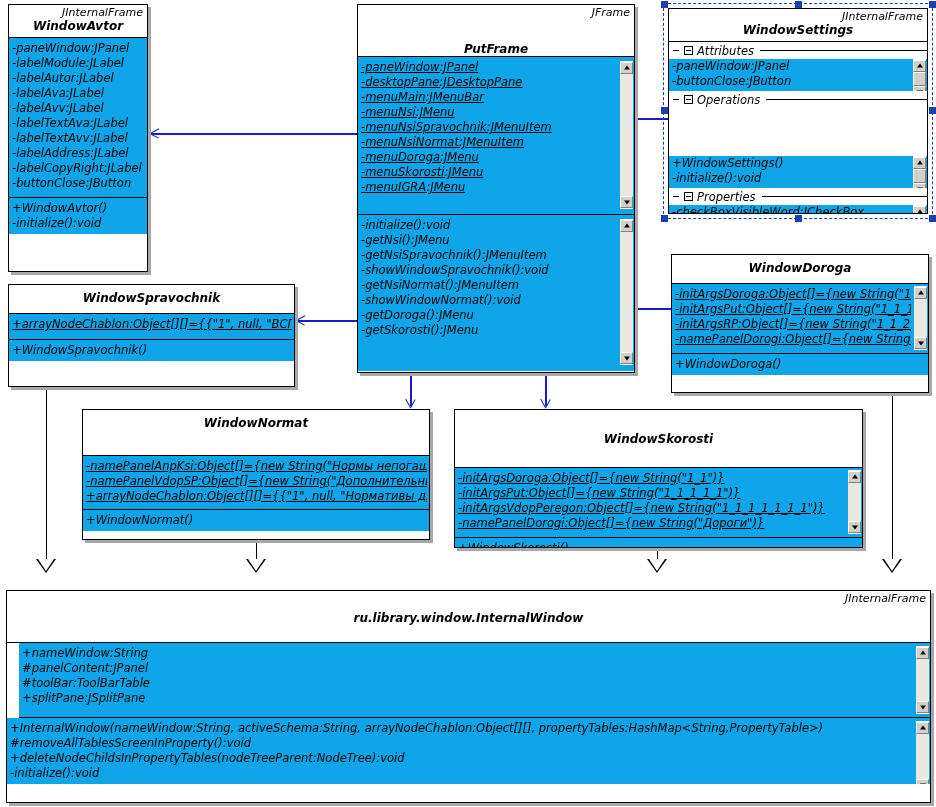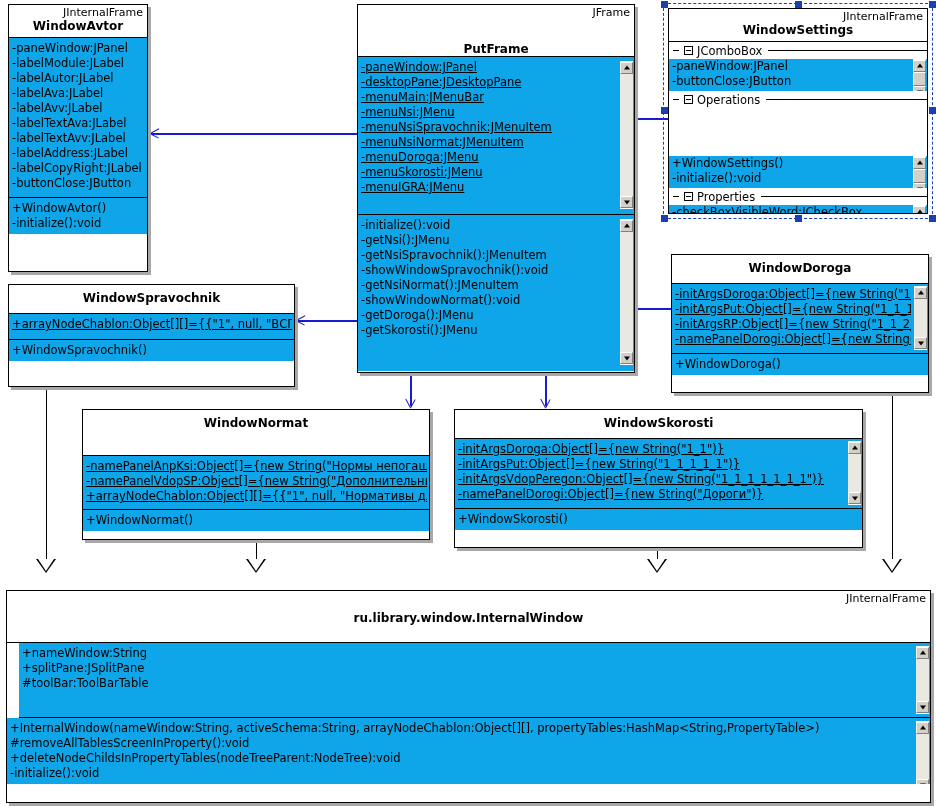--- a/index.html
+++ b/index.html
@@ -16,20 +16,21 @@
     overflow: hidden;
   }
 
   
   .umlbox {
     position: absolute;
     background: #ffffff;
     border: 1px solid #000000;
     box-shadow: 3px 3px 0 #a8a8a8;
     overflow: hidden;
+    font-style: italic;
   }
   .umlbox.noshadow { box-shadow: none; }
 
   .hdr {
     position: relative;
     padding: 1px 4px 3px 4px;
     border-bottom: 1px solid #000000;
     background: #ffffff;
   }
   .stereo {
@@ -331,21 +332,21 @@
 
   <div class="umlbox noshadow" style="left:668px; top:8px; width:260px; height:206px;">
     <div class="hdr">
       <div class="stereo">JInternalFrame</div>
       <div class="cname">WindowSettings</div>
     </div>
 
     <div class="sect">
       <span class="dash-l"></span>
       <span class="boxicon"></span>
-      <span class="lbl">JComboBox</span>
+      <span class="lbl">Attributes</span>
       <span class="dash-r"></span>
     </div>
     <div class="compart" style="height:32px; border-bottom:none; padding-top:0; padding-right:17px;">
       <div class="feat">-paneWindow:JPanel</div>
       <div class="feat">-buttonClose:JButton</div>
       <div class="sb" style="top:0px; height:31px;">
         <div class="arw up"></div>
         <div class="thumb"></div>
         <div class="arw down"></div>
       </div>
@@ -434,21 +435,21 @@
       <div class="feat stat">-namePanelAnpKsi:Object[]={new String("Нормы непогашенного ускорения")}</div>
       <div class="feat stat">-namePanelVdopSP:Object[]={new String("Дополнительные ограничения")}</div>
       <div class="feat stat">+arrayNodeChablon:Object[][]={{"1", null, "Нормативы для пути", null}}</div>
     </div>
     <div class="compart">
       <div class="feat">+WindowNormat()</div>
     </div>
   </div>
 
   <div class="umlbox" style="left:454px; top:409px; width:409px; height:139px;">
-    <div class="hdr" style="padding-top:6px; padding-bottom:7px;">
+    <div class="hdr" style="padding-top:6px; padding-bottom:20px;margin-top:16px;">
       <div class="cname">WindowSkorosti</div>
     </div>
     <div class="compart" style="height:70px; padding-right:17px;">
       <div class="feat stat">-initArgsDoroga:Object[]={new String("1_1")}</div>
       <div class="feat stat">-initArgsPut:Object[]={new String("1_1_1_1_1")}</div>
       <div class="feat stat">-initArgsVdopPeregon:Object[]={new String("1_1_1_1_1_1_1")}</div>
       <div class="feat stat">-namePanelDorogi:Object[]={new String("Дороги")}</div>
       <div class="sb" style="top:2px; height:64px;">
         <div class="arw up"></div>
         <div class="trough"></div>
@@ -460,22 +461,23 @@
     </div>
   </div>
 
   <div class="umlbox" style="left:6px; top:590px; width:925px; height:213px;">
     <div class="hdr" style="height:52px;">
       <div class="stereo">JInternalFrame</div>
       <div class="cname" style="margin-top:6px;">ru.library.window.InternalWindow</div>
     </div>
     <div class="compart" style="height:75px; padding-right:17px;margin-left:12px;">
       <div class="feat">+nameWindow:String</div>
+      <div class="feat">#panelContent:JPanel</div>
+      <div class="feat">#toolBar:ToolBarTable</div>
       <div class="feat">+splitPane:JSplitPane</div>
-      <div class="feat">#toolBar:ToolBarTable</div>
       <div class="sb" style="top:3px; height:68px;">
         <div class="arw up"></div>
         <div class="trough"></div>
         <div class="arw down"></div>
       </div>
     </div>
     <div class="compart" style="padding-right:17px;">
       <div class="feat">+InternalWindow(nameWindow:String, activeSchema:String, arrayNodeChablon:Object[][], propertyTables:HashMap&lt;String,PropertyTable&gt;)</div>
       <div class="feat">#removeAllTablesScreenInProperty():void</div>
       <div class="feat">+deleteNodeChildsInPropertyTables(nodeTreeParent:NodeTree):void</div>

